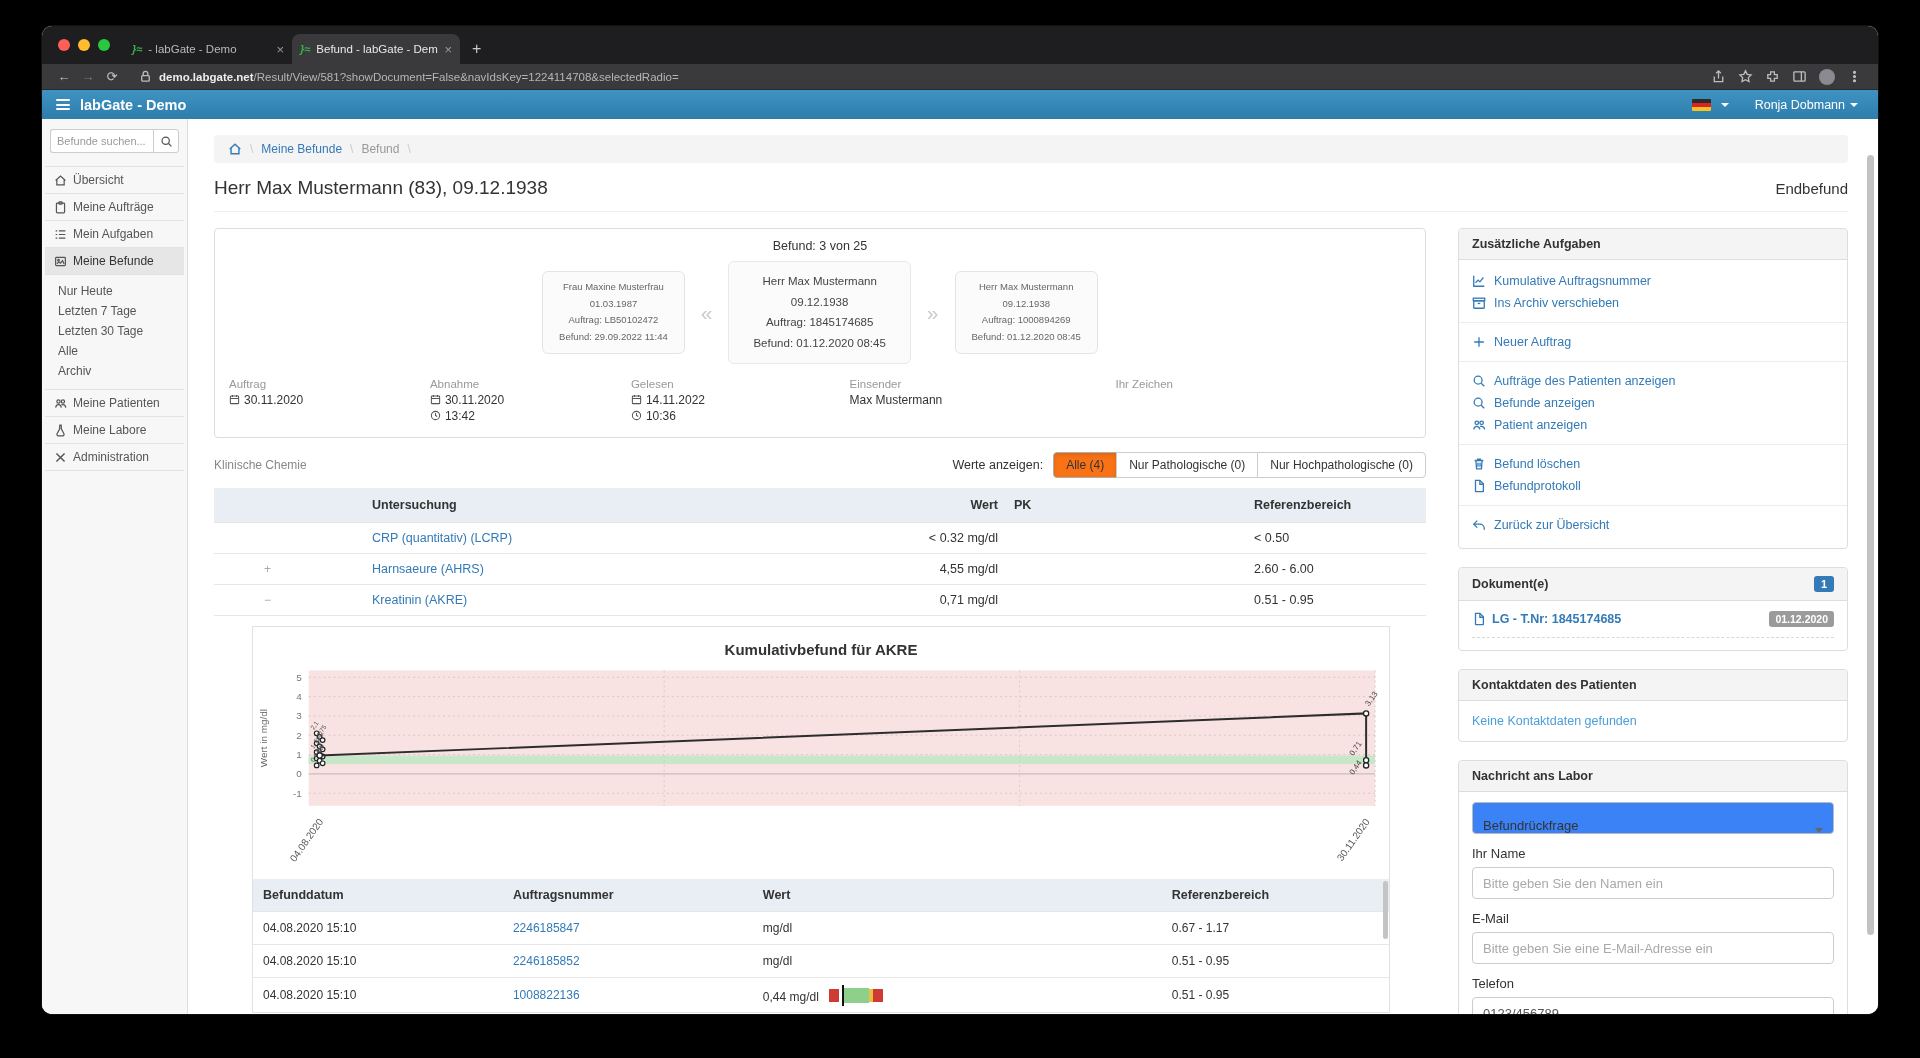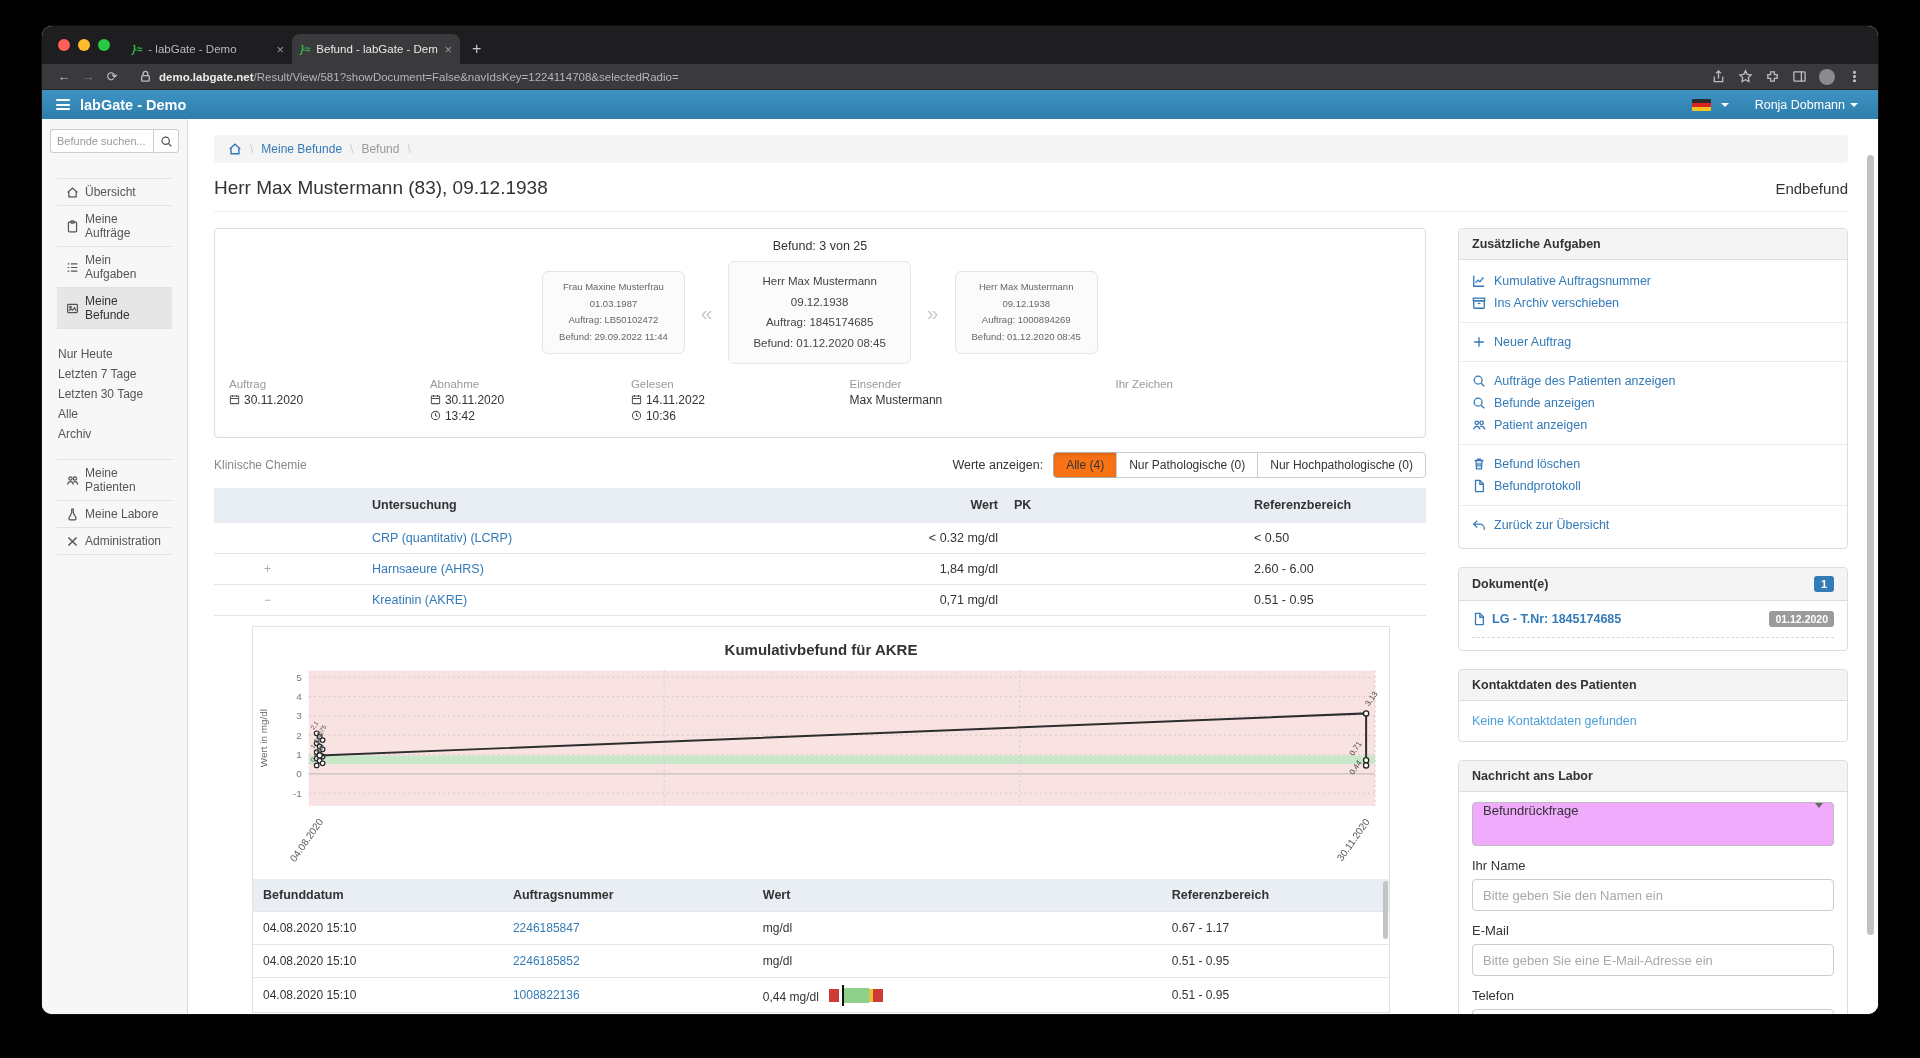--- a/index.html
+++ b/index.html
@@ -42,21 +42,21 @@
   .caret{width:0;height:0;border-left:4px solid transparent;border-right:4px solid transparent;border-top:4px solid #fff;display:inline-block;margin-left:5px;}
   .username{font-size:12.5px;display:flex;align-items:center;margin-right:6px;}
   
   .appbody{flex:1;display:flex;background:#fff;position:relative;overflow:hidden;}
   .sidebar{width:146px;background:#f7f7f7;border-right:1px solid #ddd;flex:none;font-size:12px;color:#555;}
   .searchrow{display:flex;padding:10px 8px;}
   .searchrow input{flex:1;min-width:0;height:24px;border:1px solid #ccc;border-right:none;border-radius:3px 0 0 3px;
     padding:0 6px;font-size:11px;color:#333;background:#fff;}
   .searchrow input::placeholder{color:#999;}
   .searchbtn{width:26px;height:24px;border:1px solid #ccc;border-radius:0 3px 3px 0;background:#fff;display:flex;align-items:center;justify-content:center;}
-  .snav{list-style:none;margin:15px;padding:0;}
+  .snav{list-style:none;margin:3px;padding:0;}
   .snav .item{padding:6px 9px;border-top:1px solid #e3e3e3;display:flex;align-items:center;gap:6px;color:#555;}
   .snav .item:last-child{border-bottom:1px solid #e3e3e3;}
   .snav .item.active{background:#e6e6e6;color:#333;}
   .subnav{list-style:none;margin:6px 0 8px;padding:0;}
   .subnav li{padding:3px 9px 3px 16px;color:#555;}
   .sicon{width:13px;height:13px;stroke:#555;fill:none;stroke-width:1.5;flex:none;}
   .main{flex:1;padding:16px 30px 0 26px;overflow:hidden;}
   
   .breadcrumb{background:#f4f4f4;border-radius:4px;padding:7px 14px;font-size:12px;color:#999;
     display:flex;align-items:center;gap:8px;margin-bottom:14px;}
@@ -123,22 +123,22 @@
   .panel-body{padding:10px 13px 12px;}
   .task{display:flex;align-items:center;gap:8px;padding:4px 0;font-size:12.5px;}
   .task a{color:#337ab7;text-decoration:none;}
   .ticon{width:14px;height:14px;stroke:#337ab7;fill:none;stroke-width:1.5;flex:none;}
   .tdivider{border-top:1px solid #ececec;margin:8px -13px;}
   .count-badge{margin-left:auto;background:#337ab7;color:#fff;font-size:11px;font-weight:bold;padding:2px 7px;border-radius:3px;}
   .doc-row{display:flex;align-items:center;gap:6px;padding-bottom:10px;border-bottom:1px dashed #d8d8d8;}
   .doc-row a{color:#337ab7;font-weight:bold;font-size:12.5px;text-decoration:none;}
   .date-badge{margin-left:auto;background:#9b9b9b;color:#fff;font-size:10.5px;font-weight:bold;padding:2px 6px;border-radius:3px;}
   .contact-empty{color:#4a9eda;font-size:12.5px;}
-  .fake-select{height:44px;border:1px solid #bbb;border-radius:4px;display:flex;align-items:flex-start;
-    padding:0 10px;font-size:13px;color:#333;background:#f0abfc;}
+  .fake-select{height:32px;border:1px solid #bbb;border-radius:4px;display:flex;align-items:flex-end;
+    padding:0 10px;font-size:13px;color:#333;background:#3b82f6;}
   .fake-select .caret2{margin-left:auto;width:0;height:0;border-left:4px solid transparent;border-right:4px solid transparent;border-top:5px solid #666;}
   .f-label{font-size:13px;color:#333;margin:12px 0 6px;}
   .f-input{width:100%;height:32px;border:1px solid #ccc;border-radius:4px;padding:0 10px;font-size:13px;color:#555;font-family:inherit;}
   .f-input::placeholder,textarea.f-area::placeholder{color:#a9a9a9;}
   .page-scrollbar{position:absolute;right:4px;top:36px;width:7px;height:780px;background:#c2c2c2;border-radius:4px;}
 </style>
 </head>
 <body>
 
 <div class="window">
@@ -428,21 +428,21 @@
                 <td><a href="#">CRP (quantitativ) (LCRP)</a></td>
                 <td class="wert">&lt; 0.32 mg/dl</td>
                 <td></td>
                 <td>&lt; 0.50</td>
               </tr>
               <tr>
                 <td>
                     <span class="expander">+</span>
                   </td>
                 <td><a href="#">Harnsaeure (AHRS)</a></td>
-                <td class="wert">1,84 mg/dl</td>
+                <td class="wert">4,55 mg/dl</td>
                 <td></td>
                 <td>2.60 - 6.00</td>
               </tr>
               <tr>
                 <td>
                     <span class="expander">−</span>
                   </td>
                 <td><a href="#">Kreatinin (AKRE)</a></td>
                 <td class="wert">0,71 mg/dl</td>
                 <td></td>

